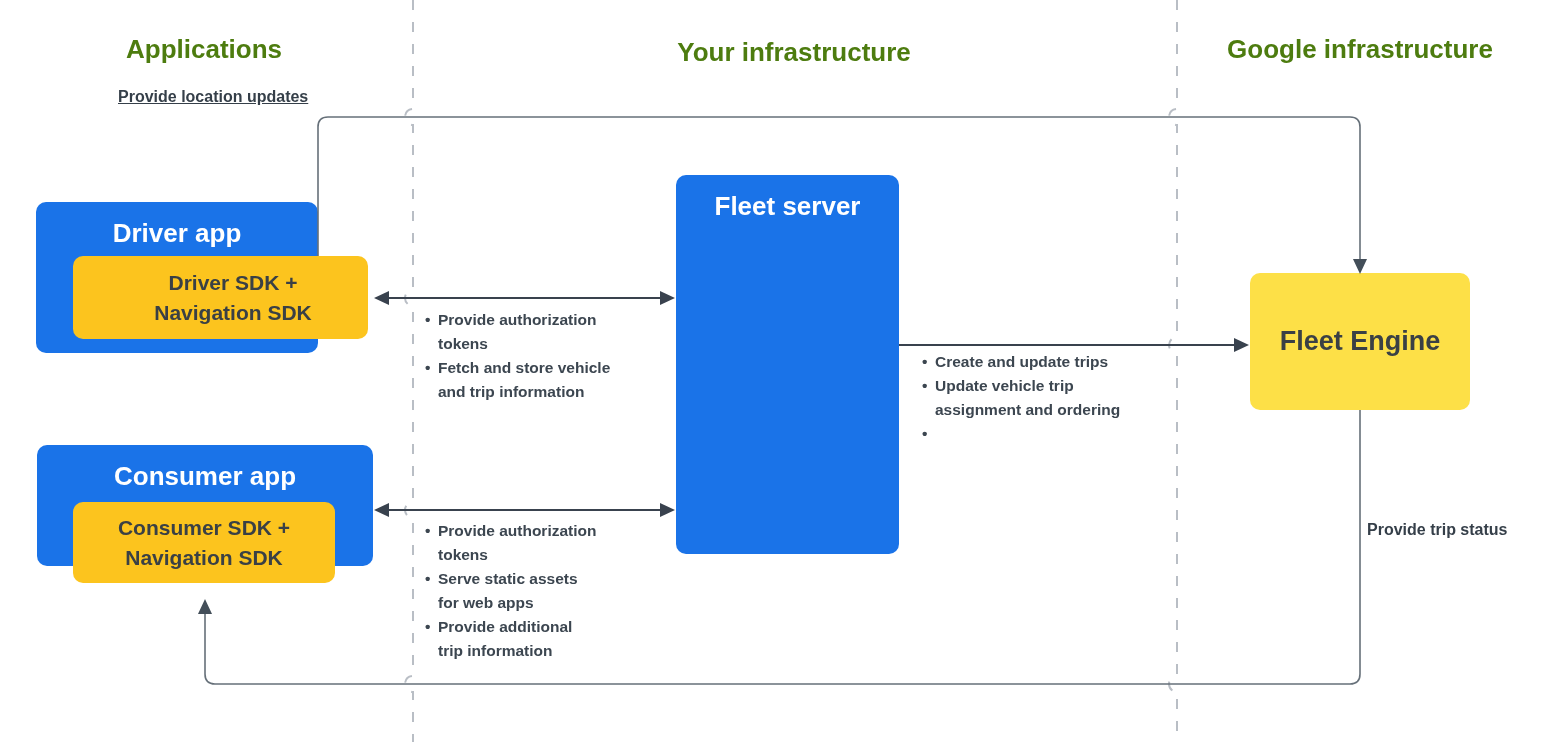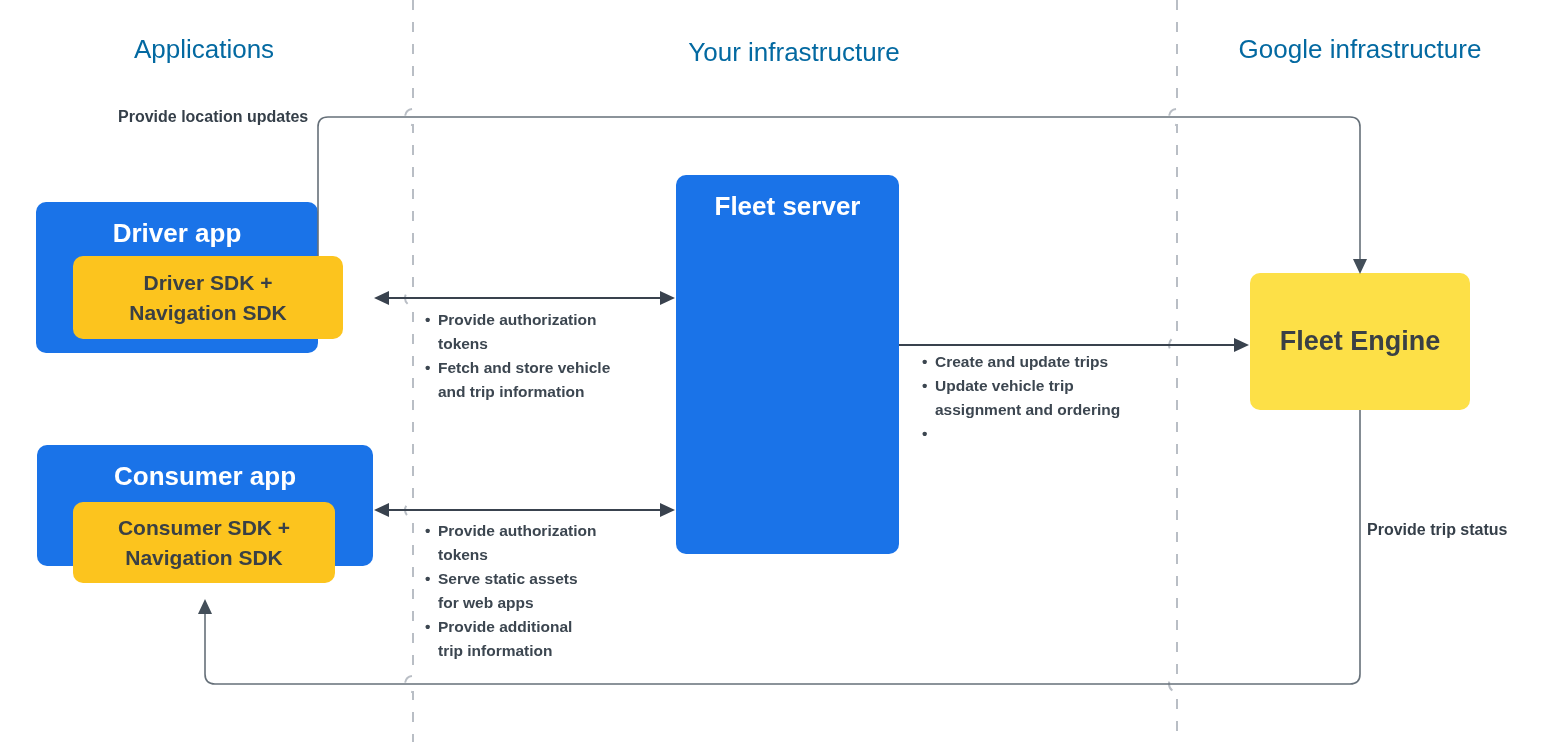--- a/index.html
+++ b/index.html
@@ -13,22 +13,22 @@
     height: 742px;
     overflow: hidden;
     background: #ffffff;
   }
   .pre { white-space: pre-line; }
 
   
   .col-header {
     position: absolute;
     font-size: 26px;
-    font-weight: 400;
-    color: #0369a1;
+    font-weight: 700;
+    color: #4d7c0f;
     transform: translateX(-50%);
     white-space: nowrap;
   }
 
   
   .flow-label {
     position: absolute;
     font-size: 16px;
     font-weight: 700;
     color: #353F49;
@@ -98,26 +98,26 @@
 </style>
 </head>
 <body>
 
 <div class="canvas">
 
   <div class="col-header" style="left:204px; top:34px;">Applications</div>
   <div class="col-header" style="left:1360px; top:34px;">Google infrastructure</div>
   <div class="col-header" style="left:794px; top:37px;">Your infrastructure</div>
 
-  <div class="flow-label" style="left:118px; top:108px;">Provide location updates</div>
+  <div class="flow-label" style="left:118px; top:88px;text-decoration:underline;">Provide location updates</div>
   <div class="flow-label" style="left:1367px; top:521px;">Provide trip status</div>
 
   <div class="blue-box" style="left:36px; top:202px; width:282px; height:151px;">
     <div class="blue-title" style="position:absolute; top:16px;">Driver app</div>
-    <div class="sdk-box pre" style="left:37px; top:54px; width:270px; height:83px;">Driver SDK +
+    <div class="sdk-box pre" style="left:37px; top:54px; width:270px; height:83px;padding-left:25px;">Driver SDK +
 Navigation SDK</div>
   </div>
 
   <div class="blue-box" style="left:37px; top:445px; width:336px; height:121px;">
     <div class="blue-title" style="position:absolute; top:16px;">Consumer app</div>
     <div class="sdk-box pre" style="left:36px; top:57px; width:262px; height:81px;">Consumer SDK +
 Navigation SDK</div>
   </div>
 
   <div class="blue-box" style="left:676px; top:175px; width:223px; height:379px;">

